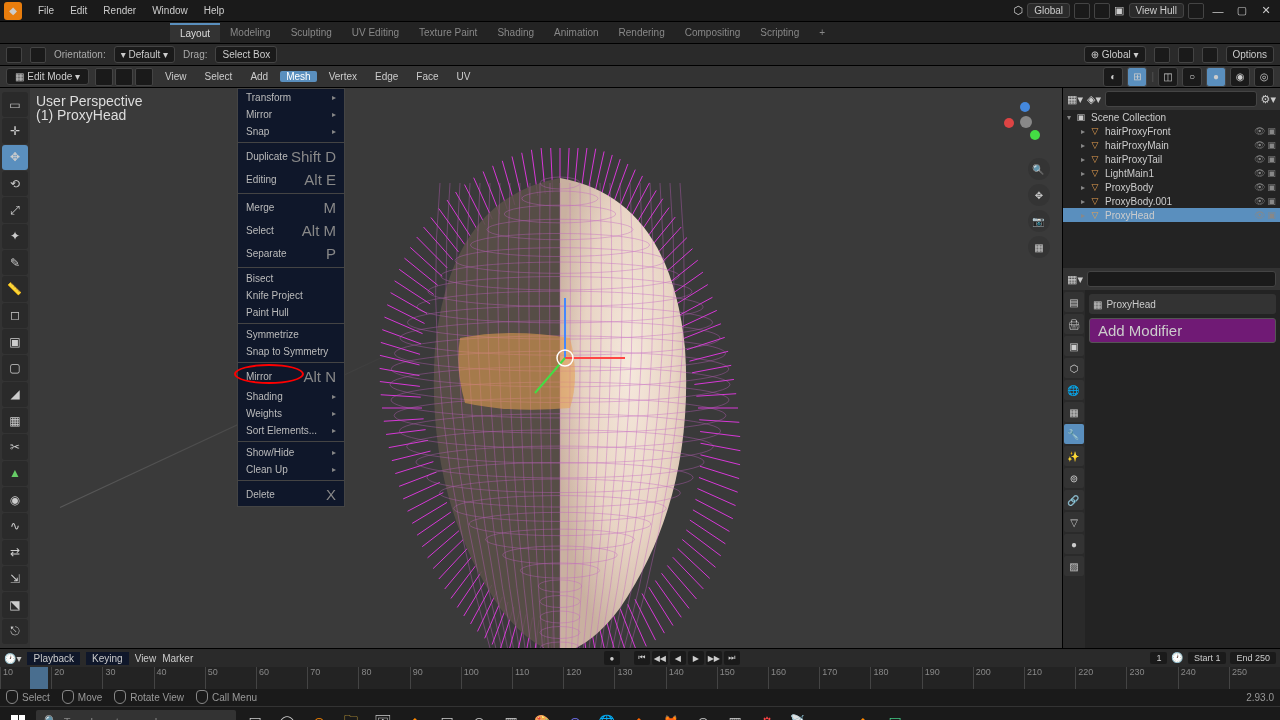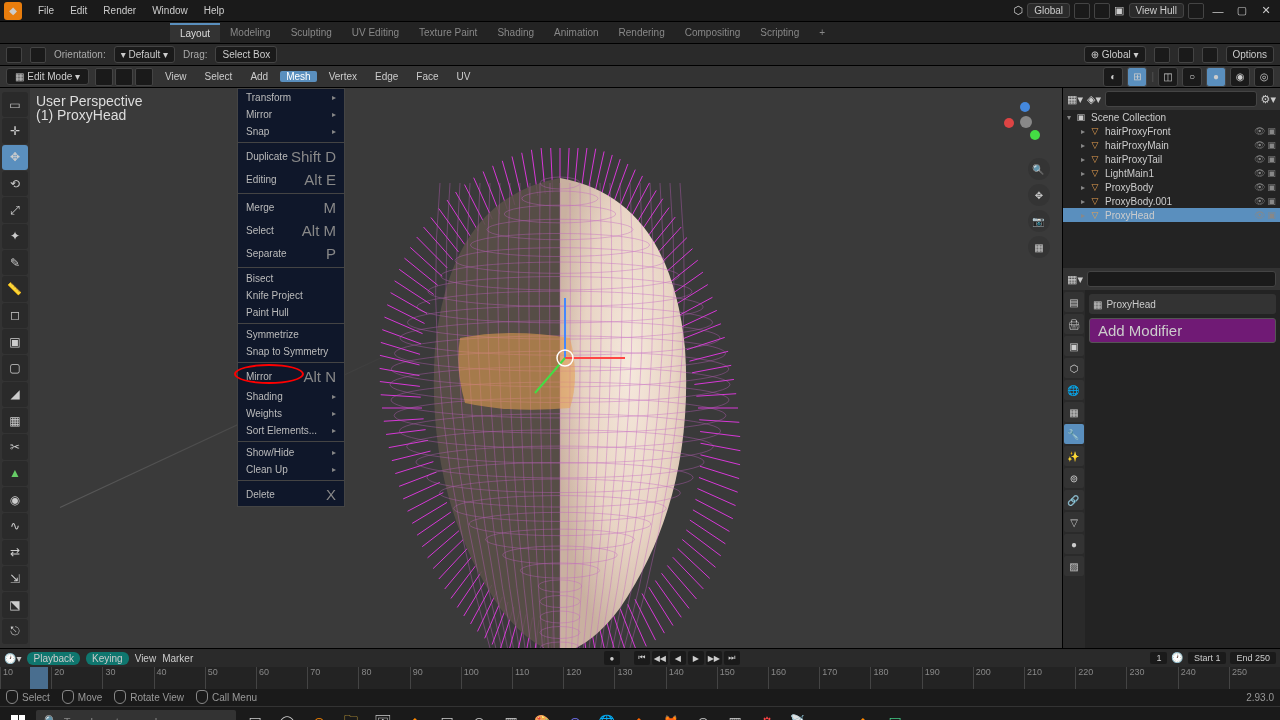--- a/index.html
+++ b/index.html
@@ -86,21 +86,21 @@
 .ptabs { width:22px; background:#2a2a2a; display:flex; flex-direction:column; gap:2px; padding:2px 0; }
 .ptab { width:20px; height:20px; background:#333; border-radius:2px; display:flex; align-items:center; justify-content:center; font-size:10px; cursor:pointer; margin:0 1px;}
 .ptab.active { background:#5a8fbe; }
 .pcontent { flex:1; padding:4px; }
 .p-hdr { height:20px; display:flex; align-items:center; font-size:10px; padding:0 4px; background:#333; border-radius:3px; margin-bottom:4px; }
 .addmod { background:#701a75; border:1px solid #555; padding:3px 8px; font-size:15px; border-radius:3px; width:100%; text-align:left; cursor:pointer; }
 
 
 .timeline { height:40px; background:#2a2a2a; border-top:1px solid #000; }
 .tl-hdr { height:18px; display:flex; align-items:center; padding:0 4px; gap:6px; font-size:10px; }
-.tl-hdr .dd { background:#0f766e; padding:1px 6px; border-radius:6px; }
+.tl-hdr .dd { background:#0f172a; padding:1px 6px; border-radius:0; }
 .tl-play { margin-left:auto; margin-right:auto; display:flex; gap:2px; }
 .tl-play .pb { width:16px; height:14px; background:#1a1a1a; border-radius:2px; display:flex; align-items:center; justify-content:center; font-size:8px; cursor:pointer;}
 .tl-frames { display:flex; gap:4px; }
 .tl-frames .fb { background:#1a1a1a; padding:1px 6px; border-radius:2px; font-size:9px; }
 .tl-ruler { height:22px; background:#232323; position:relative; display:flex; }
 .tl-tick { flex:1; border-left:1px solid #444; font-size:9px; color:#888; padding-left:2px; }
 .tl-cursor { position:absolute; left:30px; top:0; width:18px; height:100%; background:#5a8fbe; opacity:0.7; }
 
 
 .status { height:18px; background:#1a1a1a; display:flex; align-items:center; padding:0 6px; gap:12px; font-size:10px; color:#999; }

